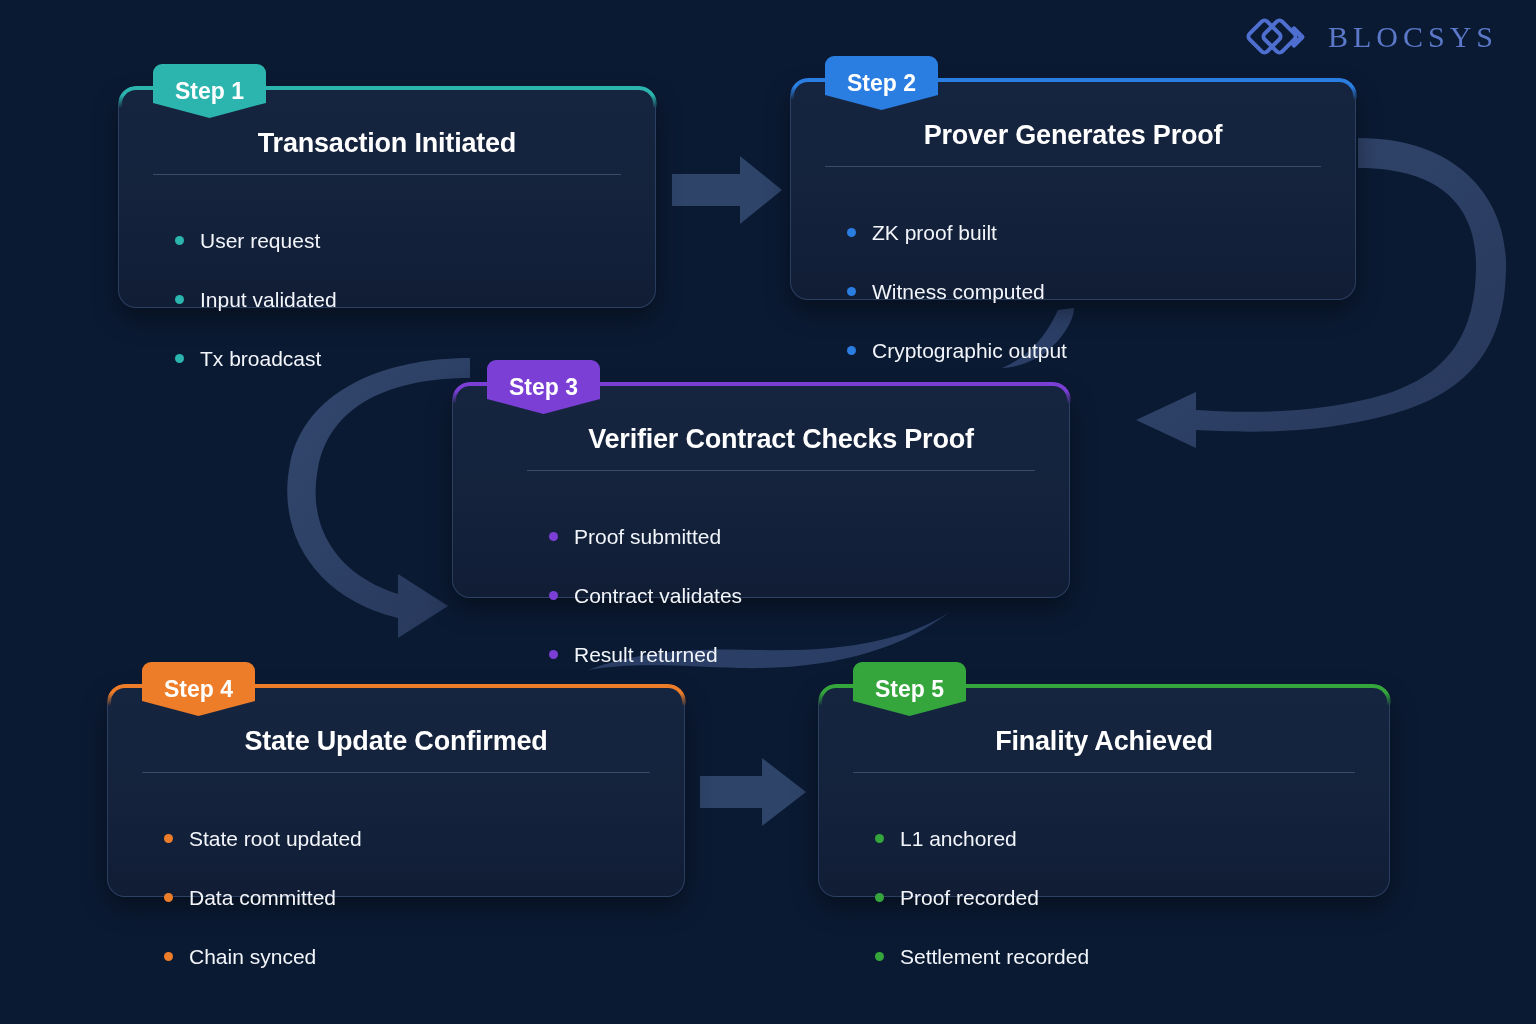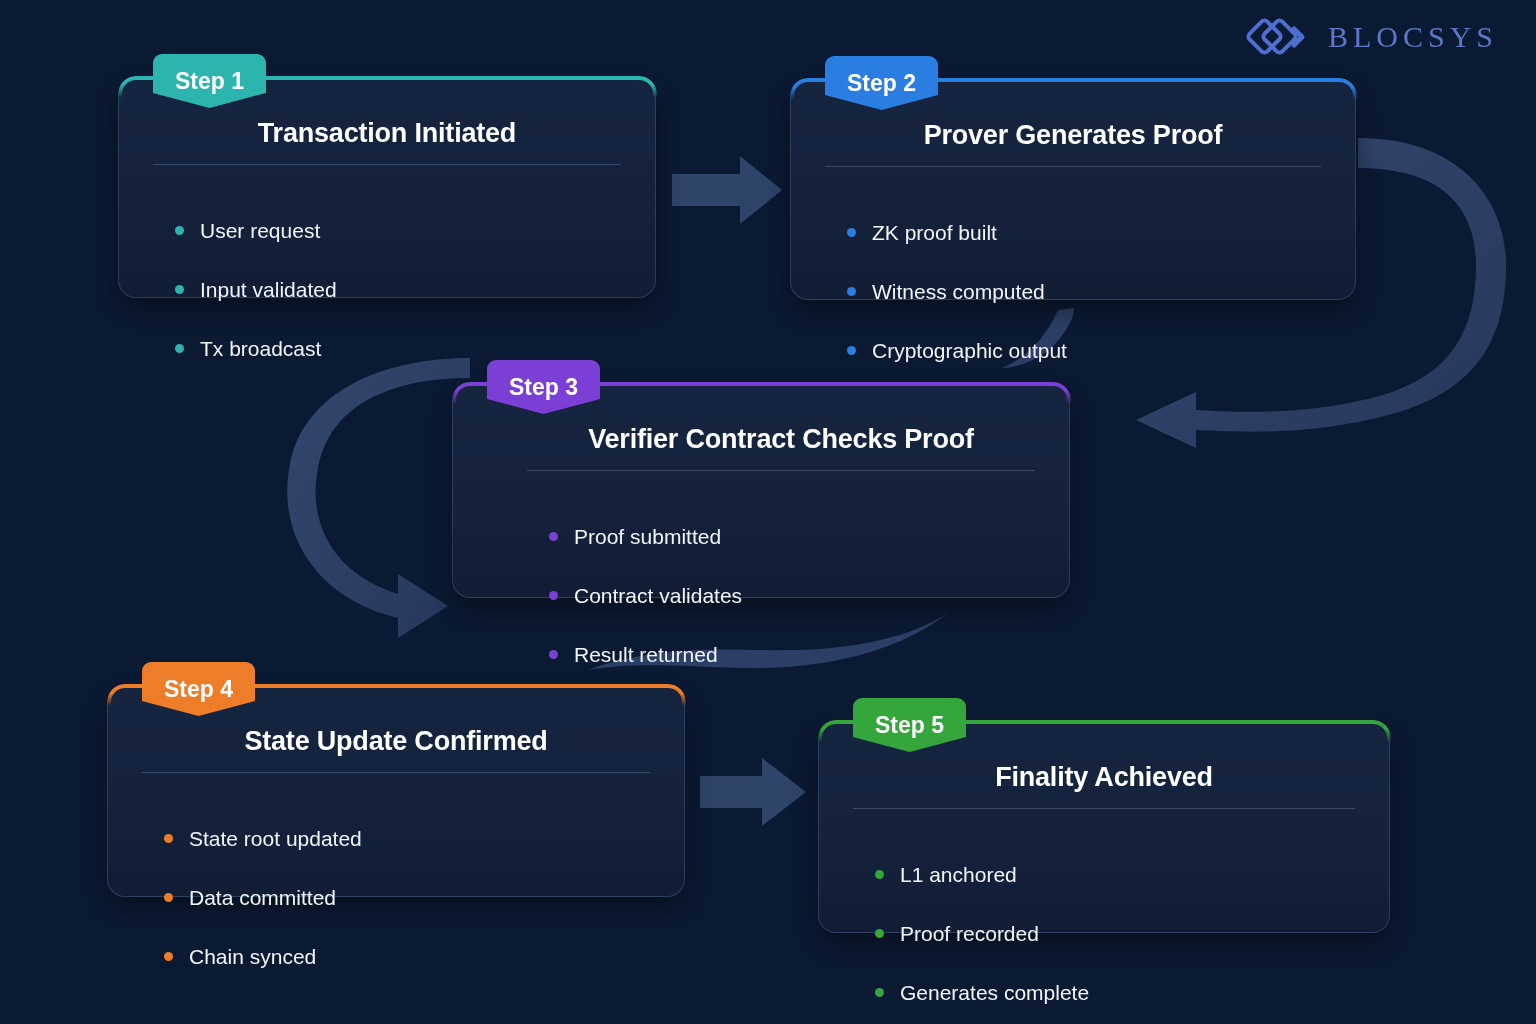--- a/index.html
+++ b/index.html
@@ -201,21 +201,21 @@
 
   <div id="logo">
     <svg width="62" height="46" viewBox="0 0 62 46">
       <rect x="6" y="10" width="25" height="25" rx="4" transform="rotate(45 18.5 22.5)" fill="none" stroke="#4f6fd0" stroke-width="4"></rect>
       <rect x="21" y="10" width="25" height="25" rx="4" transform="rotate(45 33.5 22.5)" fill="none" stroke="#4f6fd0" stroke-width="4"></rect>
       <path d="M48 15 L56 23 L48 31" fill="none" stroke="#4f6fd0" stroke-width="5" stroke-linecap="round" stroke-linejoin="round"></path>
     </svg>
     <span class="word">BLOCSYS</span>
   </div>
 
-  <div class="card" style="--accent:#2bb5ae; left:118px; top:80px; width:538px; height:218px;">
+  <div class="card" style="--accent:#2bb5ae; left:118px; top:90px; width:538px; height:218px;">
     <div class="card-rail"></div>
     <div class="badge">Step 1</div>
     <h2 class="card-title">Transaction Initiated</h2>
     <div class="card-rule"></div>
     <ul class="card-list">
       <li>
         <span class="bullet"></span>
         <span>User request</span>
       </li>
       <li>
@@ -285,34 +285,34 @@
         <span class="bullet"></span>
         <span>Data committed</span>
       </li>
       <li>
         <span class="bullet"></span>
         <span>Chain synced</span>
       </li>
     </ul>
   </div>
 
-  <div class="card" style="--accent:#34a63c; left:818px; top:724px; width:572px; height:209px;">
+  <div class="card" style="--accent:#34a63c; left:818px; top:688px; width:572px; height:209px;">
     <div class="card-rail"></div>
     <div class="badge">Step 5</div>
     <h2 class="card-title">Finality Achieved</h2>
     <div class="card-rule"></div>
     <ul class="card-list">
       <li>
         <span class="bullet"></span>
         <span>L1 anchored</span>
       </li>
       <li>
         <span class="bullet"></span>
         <span>Proof recorded</span>
       </li>
       <li>
         <span class="bullet"></span>
-        <span>Generates complete</span>
+        <span>Settlement recorded</span>
       </li>
     </ul>
   </div>
 
 </div>
 
 </body></html>

